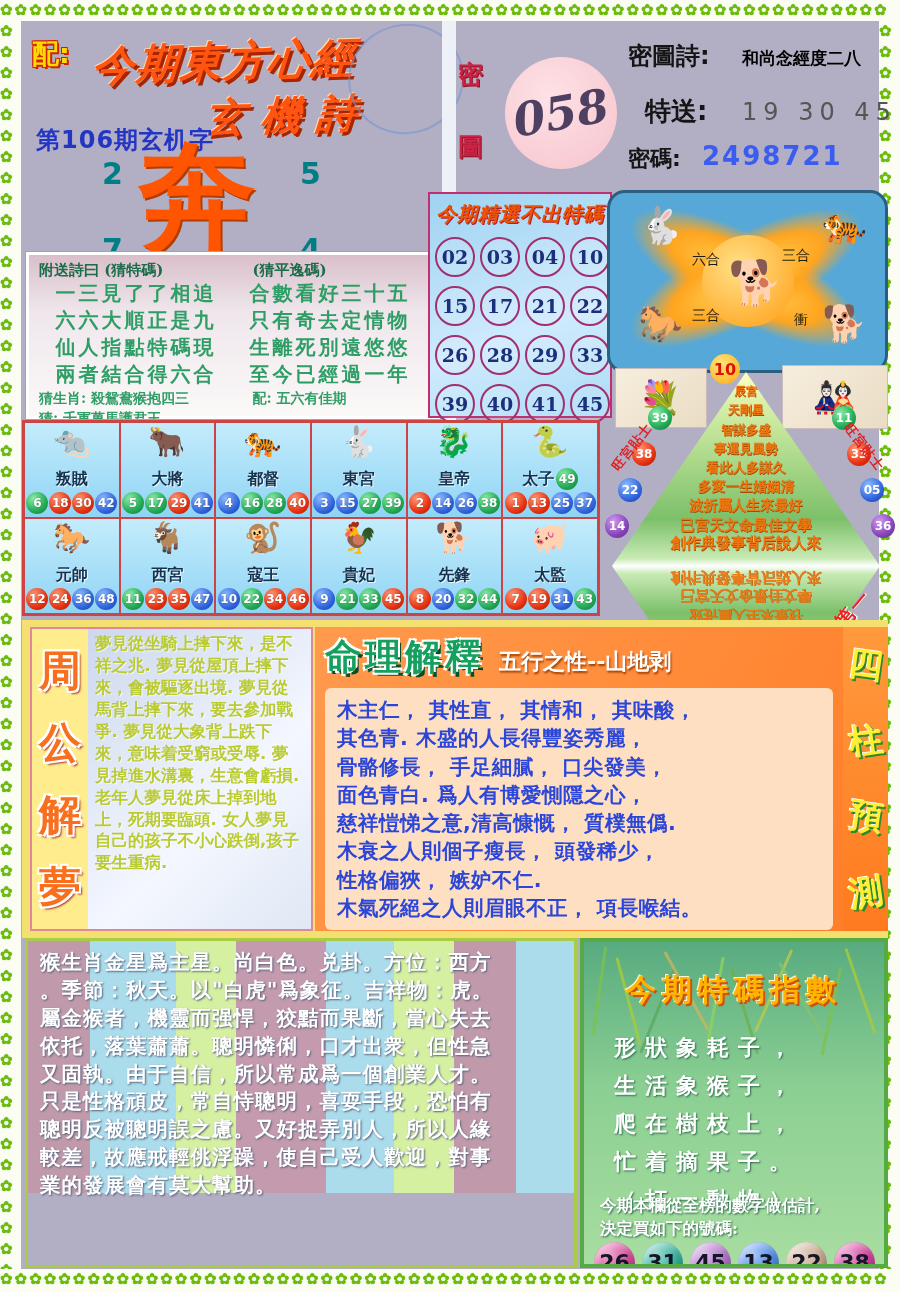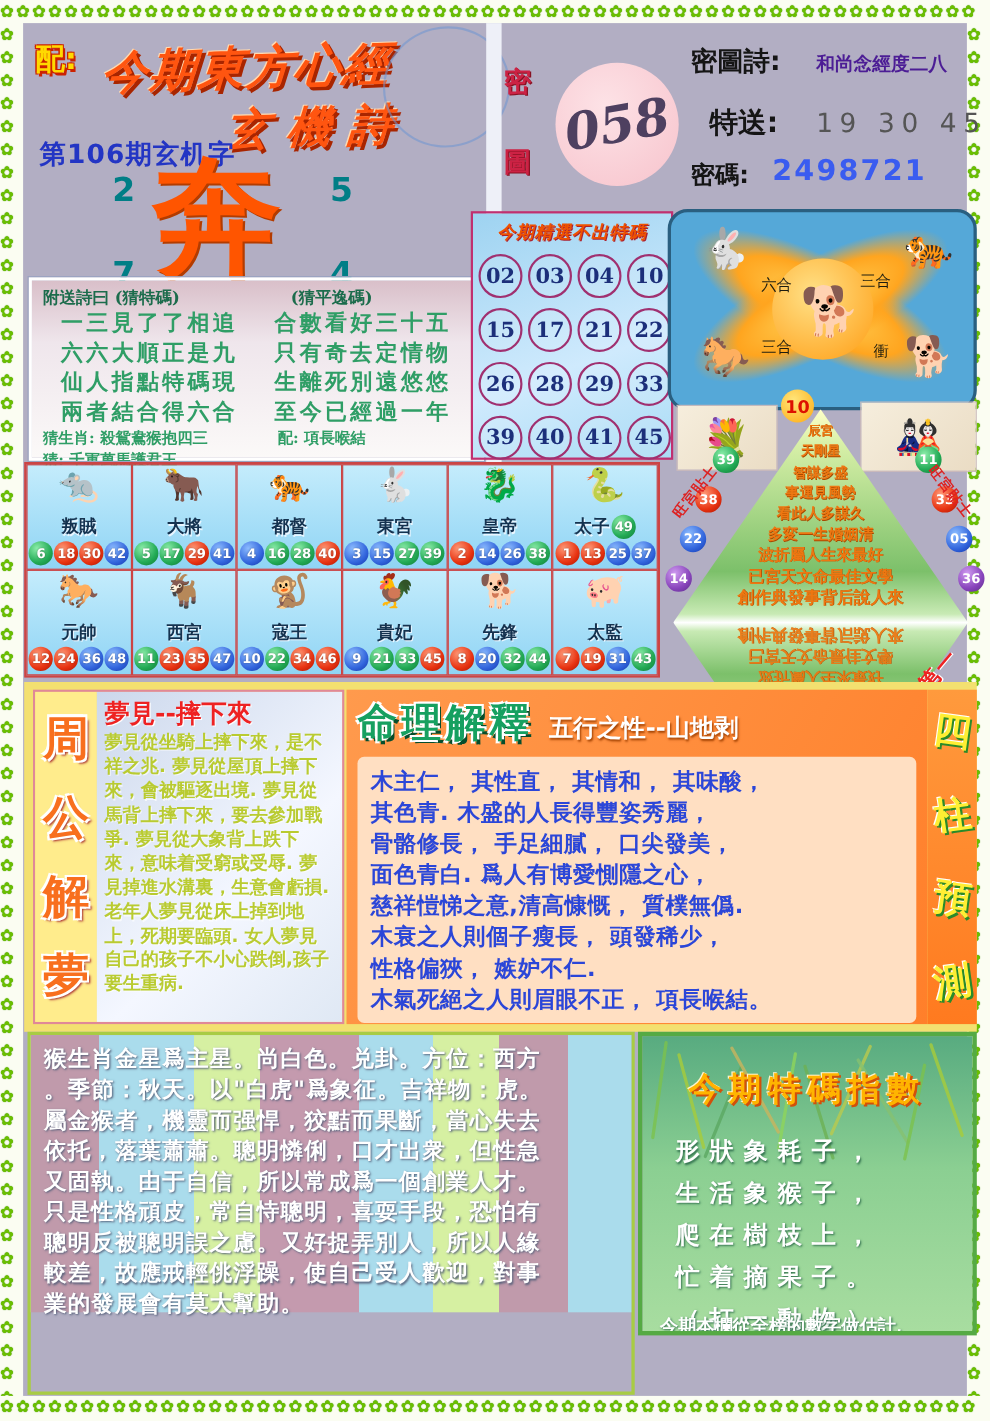--- a/index.html
+++ b/index.html
@@ -21,27 +21,27 @@
   .bigchar{font-size:118px;line-height:1;font-weight:bold;color:#ff5500;text-shadow:2px 2px 0 #b33c00;}
   .cnum{font-size:30px;font-weight:bold;color:#007e86;}
   .vred{font-size:25px;font-weight:bold;color:#cc2244;text-shadow:1px 1px 0 #881122;}
   .pinkcircle{width:112px;height:112px;border-radius:50%;background:radial-gradient(circle at 40% 35%,#fde2e6,#f7c3cc);display:flex;align-items:center;justify-content:center;}
   .hand{font-family:"DejaVu Serif",serif;font-style:italic;font-weight:bold;font-size:46px;color:#4e4060;transform:rotate(-10deg);}
   .mlabel{font-weight:bold;color:#151515;}
   .mval{color:#444;}
   .whitestrip{background:#eef0f8;}
   
   .poembox{left:26px;top:252px;width:414px;height:167px;border:3px solid #ffffff;outline:1px solid #9aa3c0;background:linear-gradient(180deg,#d9bfc9 0%,#efe6ec 35%,#fbf9f8 100%);padding:6px 10px;box-sizing:border-box;font-family:"DejaVu Serif",serif;}
-  .poem-head{display:flex;color:#1c6c4c;font-size:15px;font-weight:bold;gap:12px;}
+  .poem-head{display:flex;color:#1c6c4c;font-size:15px;font-weight:bold;}
   .poem-row{display:flex;}
   .poem-cell{width:50%;font-size:20px;font-weight:bold;color:#2f9e66;letter-spacing:3px;line-height:27px;text-align:center;}
   .poem-hints{display:flex;font-size:14px;font-weight:bold;color:#2f9e66;margin-top:2px;}
   
   .exbox{left:428px;top:192px;width:184px;height:226px;background:linear-gradient(160deg,#9ed3f1,#cfeafd 60%,#aadcf5);border:2px solid #c03070;box-sizing:border-box;text-align:center;}
-  .extitle{font-size:16px;font-weight:bold;font-style:italic;color:#ef5200;margin-top:7px;text-shadow:1px 1px 0 #a23;letter-spacing:1px;}
+  .extitle{font-size:20px;font-weight:bold;font-style:italic;color:#ef5200;margin-top:7px;text-shadow:1px 1px 0 #a23;letter-spacing:1px;}
   .exrow{display:flex;justify-content:flex-end;gap:5px;margin-top:9px;}
   .excirc{width:36px;height:36px;border-radius:50%;border:2px solid #a03070;color:#1c2f7a;font-size:19px;font-weight:bold;display:flex;align-items:center;justify-content:center;font-family:"DejaVu Serif",serif;background:rgba(255,255,255,.12);}
   
   .relbox{left:607px;top:190px;width:281px;height:183px;border-radius:18px;background:#55a8d8;border:3px solid #2a5f80;box-sizing:border-box;overflow:hidden;}
   .wing{position:absolute;width:256px;height:86px;border-radius:50%;background:radial-gradient(closest-side,#ffd75e,#ffa51f 65%,rgba(255,140,18,0));}
   .relcenter{position:absolute;width:92px;height:92px;border-radius:50%;background:radial-gradient(circle at 40% 35%,#ffe187,#ff9d14);}
   .relanimal{position:absolute;font-size:36px;}
   .rellabel{position:absolute;font-size:14px;font-weight:normal;color:#1c1c10;}
   
   .d10{left:710px;top:354px;width:30px;height:30px;border-radius:50%;background:radial-gradient(circle at 38% 32%,#ffe57a,#ffaa11);color:#dd1100;font-weight:bold;font-size:16px;display:flex;align-items:center;justify-content:center;}
@@ -84,21 +84,21 @@
   .sidestrip span:nth-child(odd){transform:rotate(8deg);}
   .sidestrip span:nth-child(even){transform:rotate(-8deg);}
   
   .talkbox{left:25px;top:938px;width:552px;height:330px;border:3px solid #a8cc44;box-sizing:border-box;}
   .talk-head{height:72px;background:linear-gradient(90deg,#7c5a6a,#8e4452 30%,#6f4a5e 55%,#93505a 78%,#7c5a6a);position:relative;}
   .talk-title{position:absolute;left:16px;top:10px;font-size:40px;font-weight:bold;color:#e83412;text-shadow:2px 2px 0 #4a0e00,-1px -1px 0 #ffdd99;letter-spacing:2px;}
   .ribbon{position:absolute;right:6px;top:6px;width:230px;height:62px;background:#ff8126;clip-path:polygon(0 16%,93% 0,100% 50%,93% 100%,0 84%,7% 50%);padding:5px 10px 5px 22px;box-sizing:border-box;}
   .ribbon div{font-size:10.5px;line-height:12.5px;color:#cc1010;font-weight:bold;}
   .talk-body{height:252px;background:repeating-linear-gradient(90deg,#c09aab 0 62px,#aadcec 62px 148px,#d6f0a2 148px 208px,#c49aae 208px 298px,#aadcec 298px 366px,#d6f0a2 366px 426px);padding:8px 12px;box-sizing:border-box;}
   .talk-body div{font-family:"DejaVu Serif",serif;font-size:20.5px;font-weight:bold;color:#ffffff;line-height:1.36;text-shadow:1px 1px 2px #55607a;letter-spacing:1px;}
-  .indexbox{left:580px;top:938px;width:308px;height:276px;border:4px solid #55aa44;box-sizing:border-box;background:linear-gradient(180deg,#58ab80,#8bcf92 45%,#a8dda0);overflow:hidden;position:absolute;}
+  .indexbox{left:580px;top:938px;width:308px;height:330px;border:4px solid #55aa44;box-sizing:border-box;background:linear-gradient(180deg,#58ab80,#8bcf92 45%,#a8dda0);overflow:hidden;position:absolute;}
   .grass{position:absolute;width:3px;height:90px;border-radius:2px;opacity:.8;}
   .idx-title{position:absolute;left:0;top:28px;width:100%;text-align:center;font-size:30px;font-weight:bold;color:#ffb400;letter-spacing:6px;text-shadow:2px 2px 0 #d2500a,-1px -1px 0 #fff4cc;font-family:"DejaVu Serif",serif;}
   .idx-riddle{position:absolute;left:30px;top:86px;}
   .idx-riddle div{font-family:"DejaVu Serif",serif;font-size:22px;font-weight:bold;color:#fff;letter-spacing:9px;line-height:38px;text-shadow:1px 1px 2px #2c6b4a;}
   .idx-note{position:absolute;left:16px;top:252px;}
   .idx-note div{font-family:"DejaVu Serif",serif;font-size:16.5px;font-weight:bold;color:#fff;line-height:23px;text-shadow:1px 1px 2px #2c6b4a;}
   .idx-balls{position:absolute;left:10px;top:300px;display:flex;gap:7px;}
   .idx-ball{width:41px;height:41px;border-radius:50%;display:flex;align-items:center;justify-content:center;font-size:22px;font-weight:bold;color:#151528;box-shadow:inset -3px -4px 6px rgba(0,0,0,.25),inset 3px 4px 6px rgba(255,255,255,.55);}
 </style>
 </head>
@@ -116,21 +116,21 @@
   <div class="abs title2" style="left:205px;top:88px;">玄機詩</div>
   <div class="abs stamp" style="left:348px;top:24px;"></div>
   <div class="abs whitestrip" style="left:442px;top:21px;width:14px;height:399px;"></div>
 
   <div class="abs vred" style="left:458px;top:58px;">密</div>
   <div class="abs vred" style="left:458px;top:130px;">圖</div>
   <div class="abs pinkcircle" style="left:505px;top:57px;">
     <span class="hand">058</span>
   </div>
   <div class="abs mlabel" style="left:628px;top:40px;font-size:24px;">密圖詩:</div>
-  <div class="abs mval" style="left:742px;top:47px;font-size:17px;font-family:'DejaVu Serif',serif;font-weight:bold;color:#4c1d95;">和尚念經度二八</div>
+  <div class="abs mval" style="left:742px;top:47px;font-size:17px;font-family:'DejaVu Serif',serif;font-weight:bold;color:#000000;">和尚念經度二八</div>
   <div class="abs mlabel" style="left:645px;top:94px;font-size:26px;">特送:</div>
   <div class="abs mval" style="left:742px;top:98px;font-size:24px;letter-spacing:6px;color:#555;">19 30 45</div>
   <div class="abs mlabel" style="left:628px;top:144px;font-size:22px;">密碼:</div>
   <div class="abs" style="left:702px;top:141px;font-size:26px;font-weight:bold;color:#3a5cf0;letter-spacing:2px;">2498721</div>
 
   <div class="abs issue" style="left:36px;top:124px;">第106期玄机字</div>
   <div class="abs bigchar" style="left:138px;top:138px;">奔</div>
   <div class="abs cnum" style="left:102px;top:156px;">2</div>
   <div class="abs cnum" style="left:300px;top:156px;">5</div>
   <div class="abs cnum" style="left:102px;top:232px;">7</div>
@@ -154,21 +154,21 @@
           <span class="poem-cell">仙人指點特碼現</span>
           <span class="poem-cell">生離死別遠悠悠</span>
         </div>
         <div class="poem-row">
           <span class="poem-cell">兩者結合得六合</span>
           <span class="poem-cell">至今已經過一年</span>
         </div>
       </div>
     <div class="poem-hints">
       <span style="width:55%;"><span>猜生肖:</span> <span>殺鴛鴦猴抱四三</span></span>
-      <span><span>配:</span> <span>項長喉結</span></span>
+      <span><span>配:</span> <span>五六有佳期</span></span>
     </div>
     <div class="poem-hints">
         <span><span>猜:</span> <span>千軍萬馬護君王</span></span>
       </div>
   </div>
 
   <div class="abs exbox">
     <div class="extitle">今期精選不出特碼</div>
     <div id="exrows">
         <div class="exrow">
@@ -408,21 +408,20 @@
 
   <div class="abs midband"></div>
   <div class="abs dreambox">
     <div class="dream-strip" id="dreamstrip">
         <span>周</span>
         <span>公</span>
         <span>解</span>
         <span>夢</span>
       </div>
     <div class="dream-main">
-      <div class="dream-h">夢見--摔下來</div>
       <div class="dream-b">夢見從坐騎上摔下來，是不祥之兆. 夢見從屋頂上摔下來，會被驅逐出境. 夢見從馬背上摔下來，要去參加戰爭. 夢見從大象背上跌下來，意味着受窮或受辱. 夢見掉進水溝裏，生意會虧損. 老年人夢見從床上掉到地上，死期要臨頭. 女人夢見自己的孩子不小心跌倒,孩子要生重病.</div>
     </div>
   </div>
   <div class="abs fatebox">
     <div class="fate-titlerow">
       <span class="fate-title">命理解釋</span>
       <span class="fate-sub">五行之性--山地剥</span>
     </div>
     <div class="fate-panel" id="fatepanel">
         <div>木主仁， 其性直， 其情和， 其味酸，</div>

